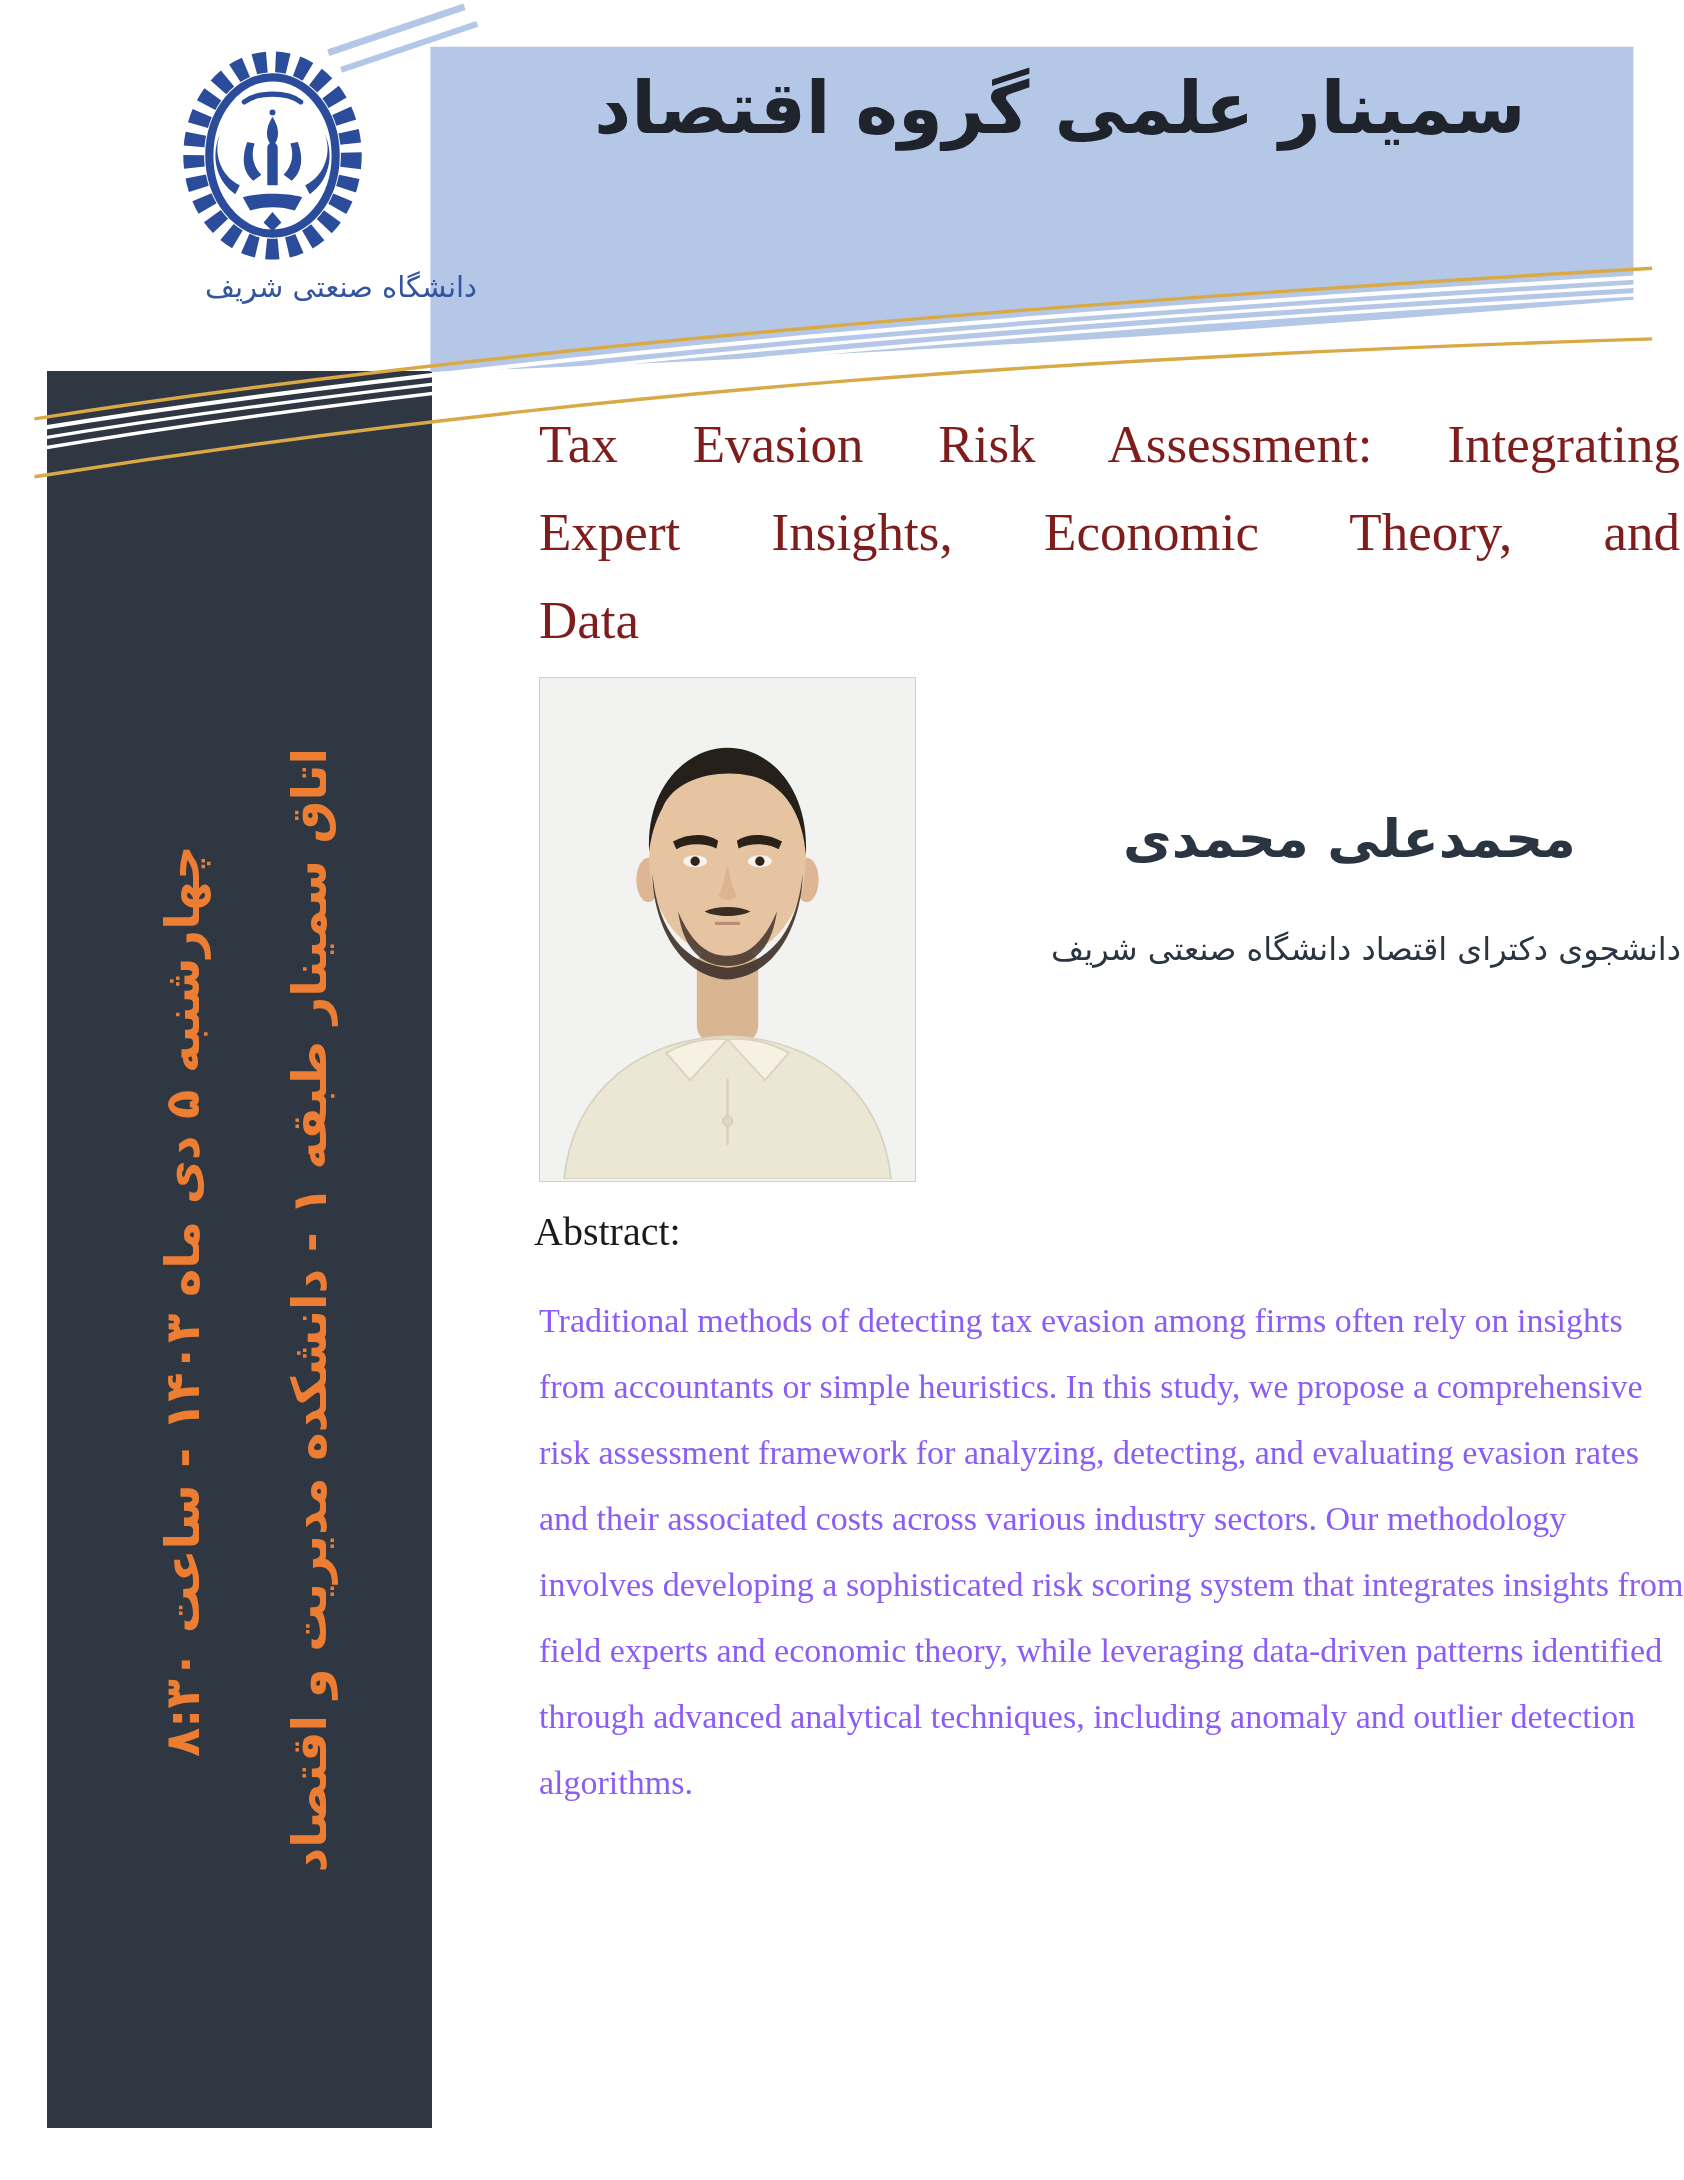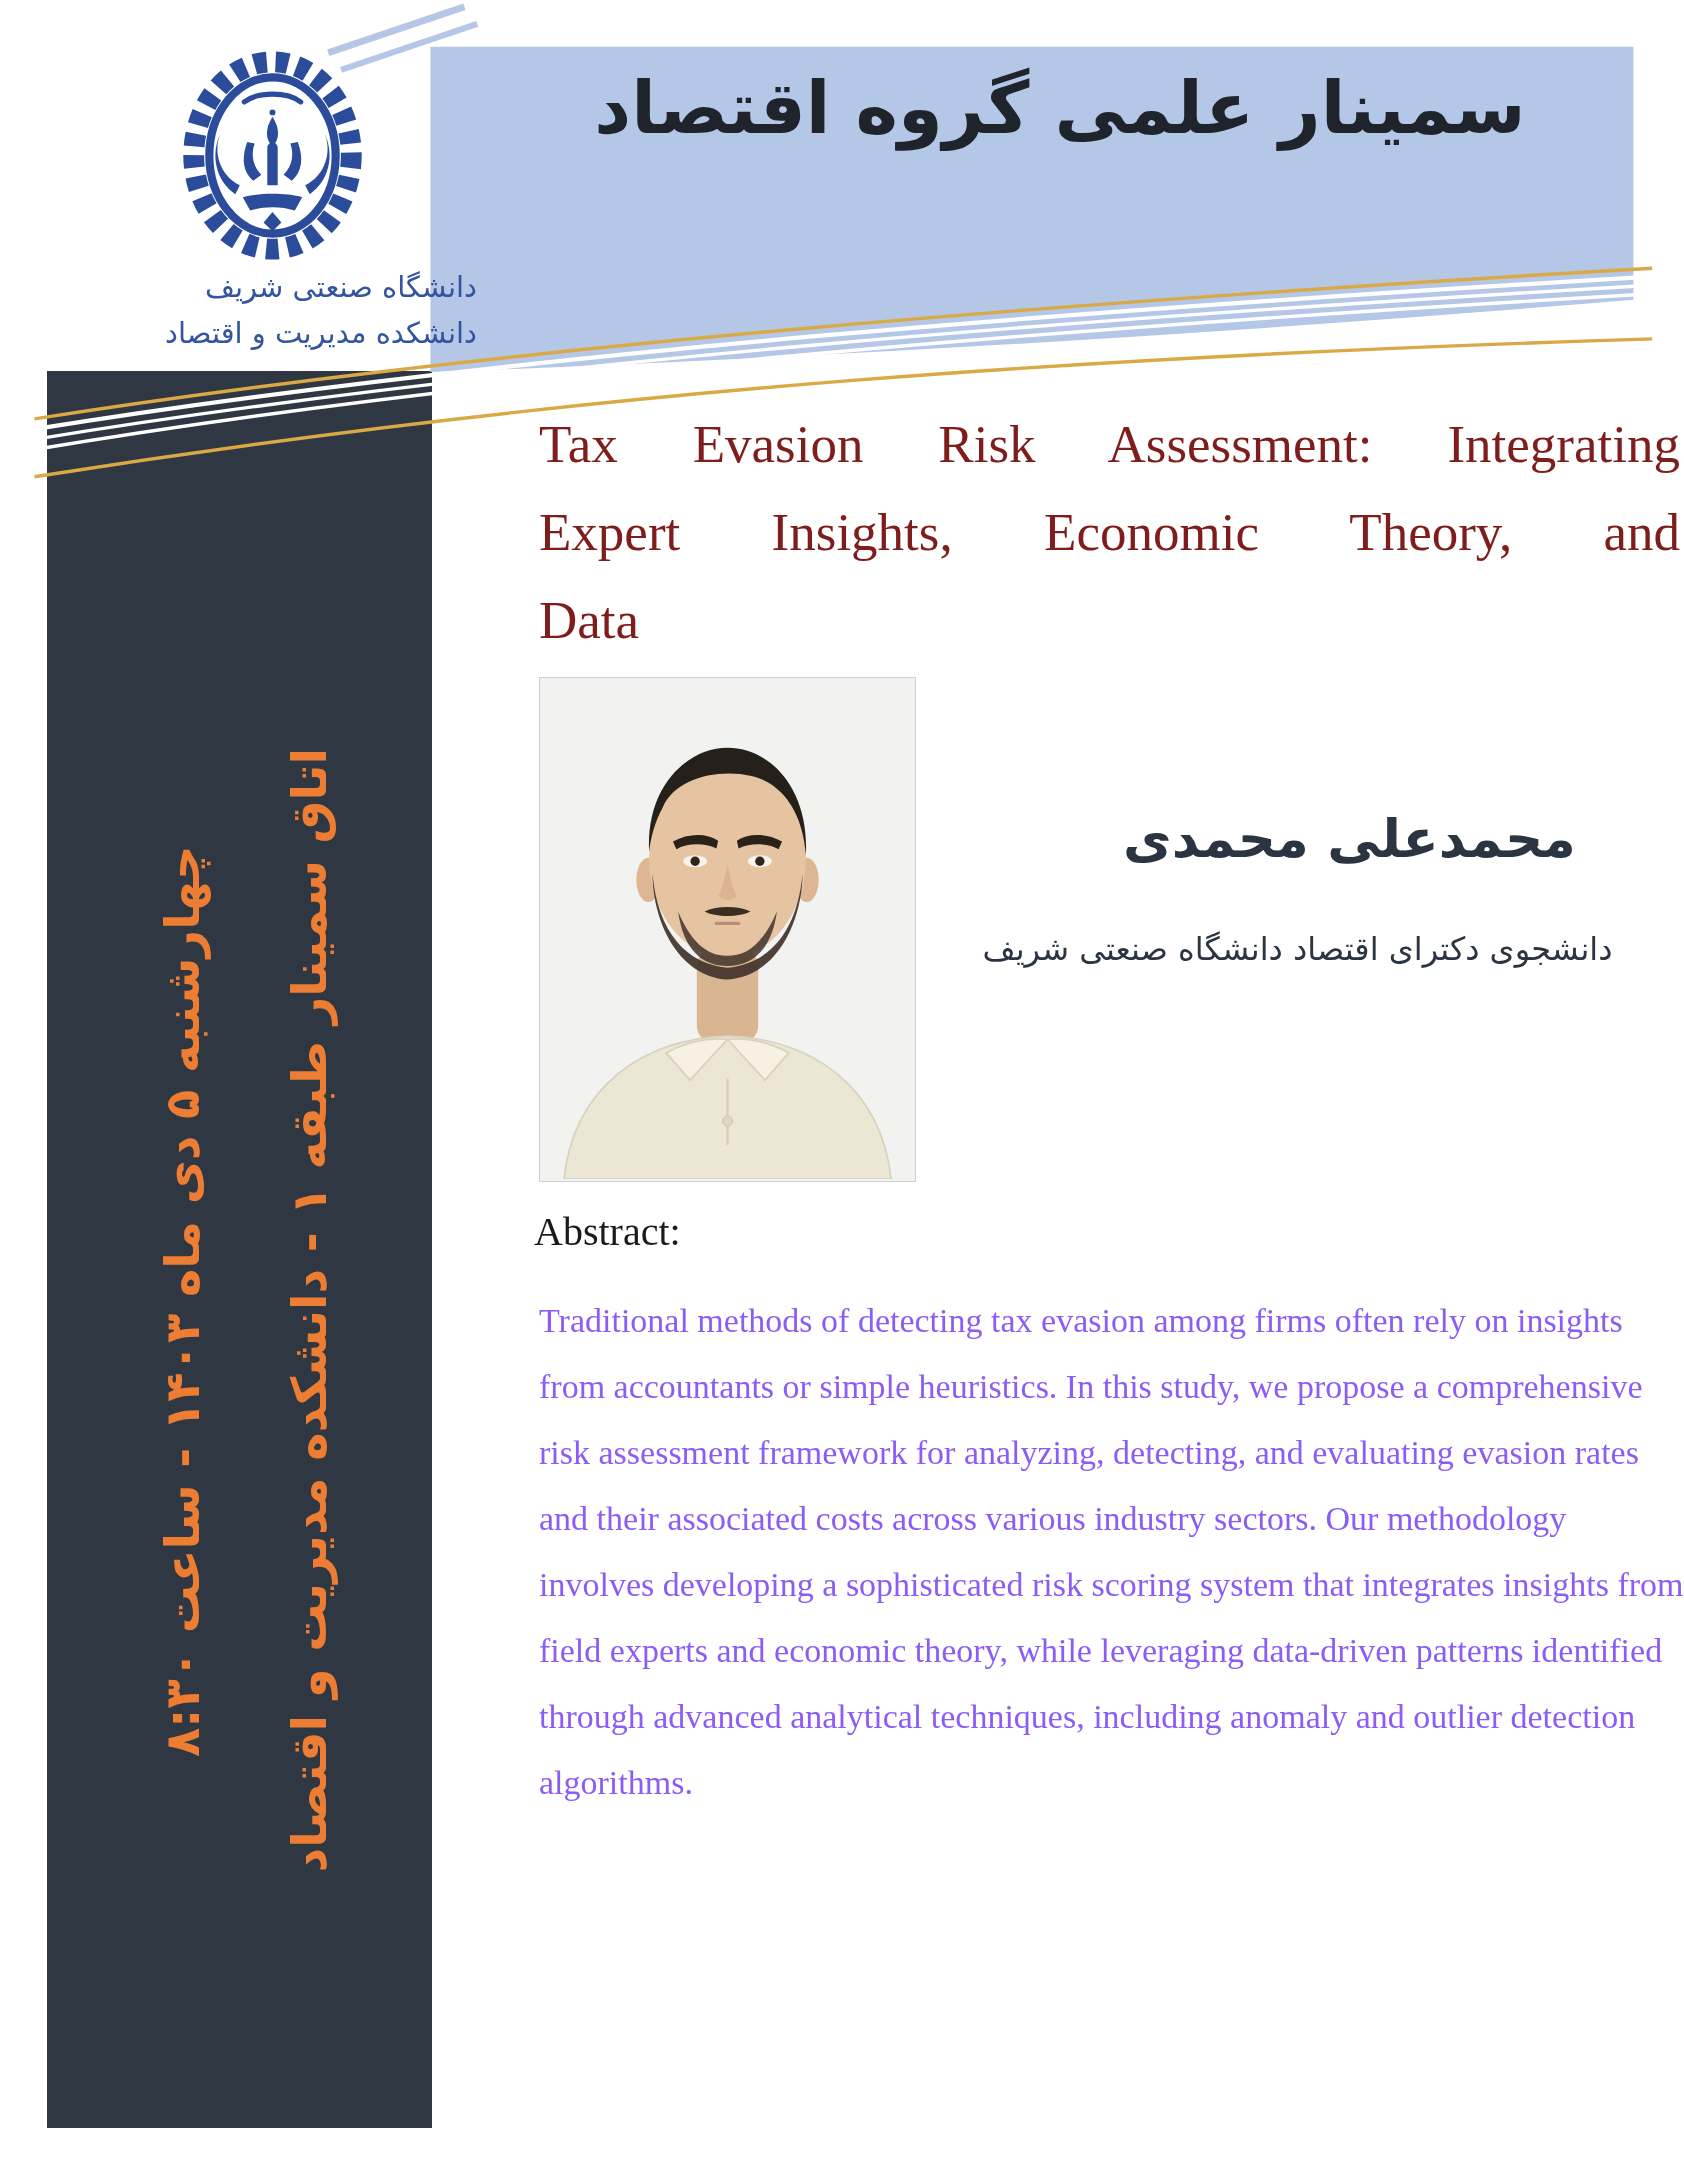--- a/index.html
+++ b/index.html
@@ -37,21 +37,21 @@
   .title .jline:last-child{text-align-last:left;}
 
   .photo{position:absolute;left:511px;top:677px;width:375px;height:503px;
       border:0.9px solid #cfcfcf;background:#f2f3f1;}
   .photo svg{display:block;}
 
   .speaker-name{position:absolute;left:938px;top:808px;width:767px;
       direction:rtl;text-align:center;font-size:53px;font-weight:bold;
       color:#2b3542;}
   .speaker-affiliation{position:absolute;left:886px;top:930px;width:767px;
-      direction:rtl;text-align:center;font-size:32px;color:#2b3542;}
+      direction:rtl;text-align:right;font-size:32px;color:#2b3542;}
 
   .abstract-heading{position:absolute;left:506px;top:1208px;
       font-family:Liberation Serif, serif;
       font-size:40px;color:#1b1b1b;}
   .abstract-text{position:absolute;left:511px;top:1288px;width:1146px;
       font-family:"Liberation Serif","DejaVu Serif",serif;
       font-size:34px;line-height:66px;color:#8b5cf6;text-align:left;}
 </style>
 </head>
 <body>
@@ -92,21 +92,20 @@
 
     <path d="M-44,40 C-72,26 -80,-6 -70,-30 C-84,0 -76,34 -50,52 Z" fill="#2b4b9b"></path>
     <path d="M44,40 C72,26 80,-6 70,-30 C84,0 76,34 50,52 Z" fill="#2b4b9b"></path>
 
     <path d="M-40,56 C-18,50 18,50 40,56 L30,74 C12,68 -12,68 -30,74 Z" fill="#2b4b9b"></path>
     <path d="M0,76 L-12,90 L0,102 L12,90 Z" fill="#2b4b9b"></path>
   </svg>
 
   <div class="logo-text" dir="rtl">
     <div>دانشگاه صنعتی شریف</div>
-    <div>دانشکده مدیریت و اقتصاد</div>
   </div>
 
   <div class="v-line v-location" dir="rtl">اتاق سمینار طبقه ۱ - دانشکده مدیریت و اقتصاد</div>
   <div class="v-line v-datetime" dir="rtl">چهارشنبه ۵ دی ماه ۱۴۰۳ - ساعت ۸:۳۰</div>
 
   <div class="title">
       <div class="jline">Tax Evasion Risk Assessment: Integrating</div>
       <div class="jline">Expert Insights, Economic Theory, and</div>
       <div class="jline">Data</div>
     </div>

